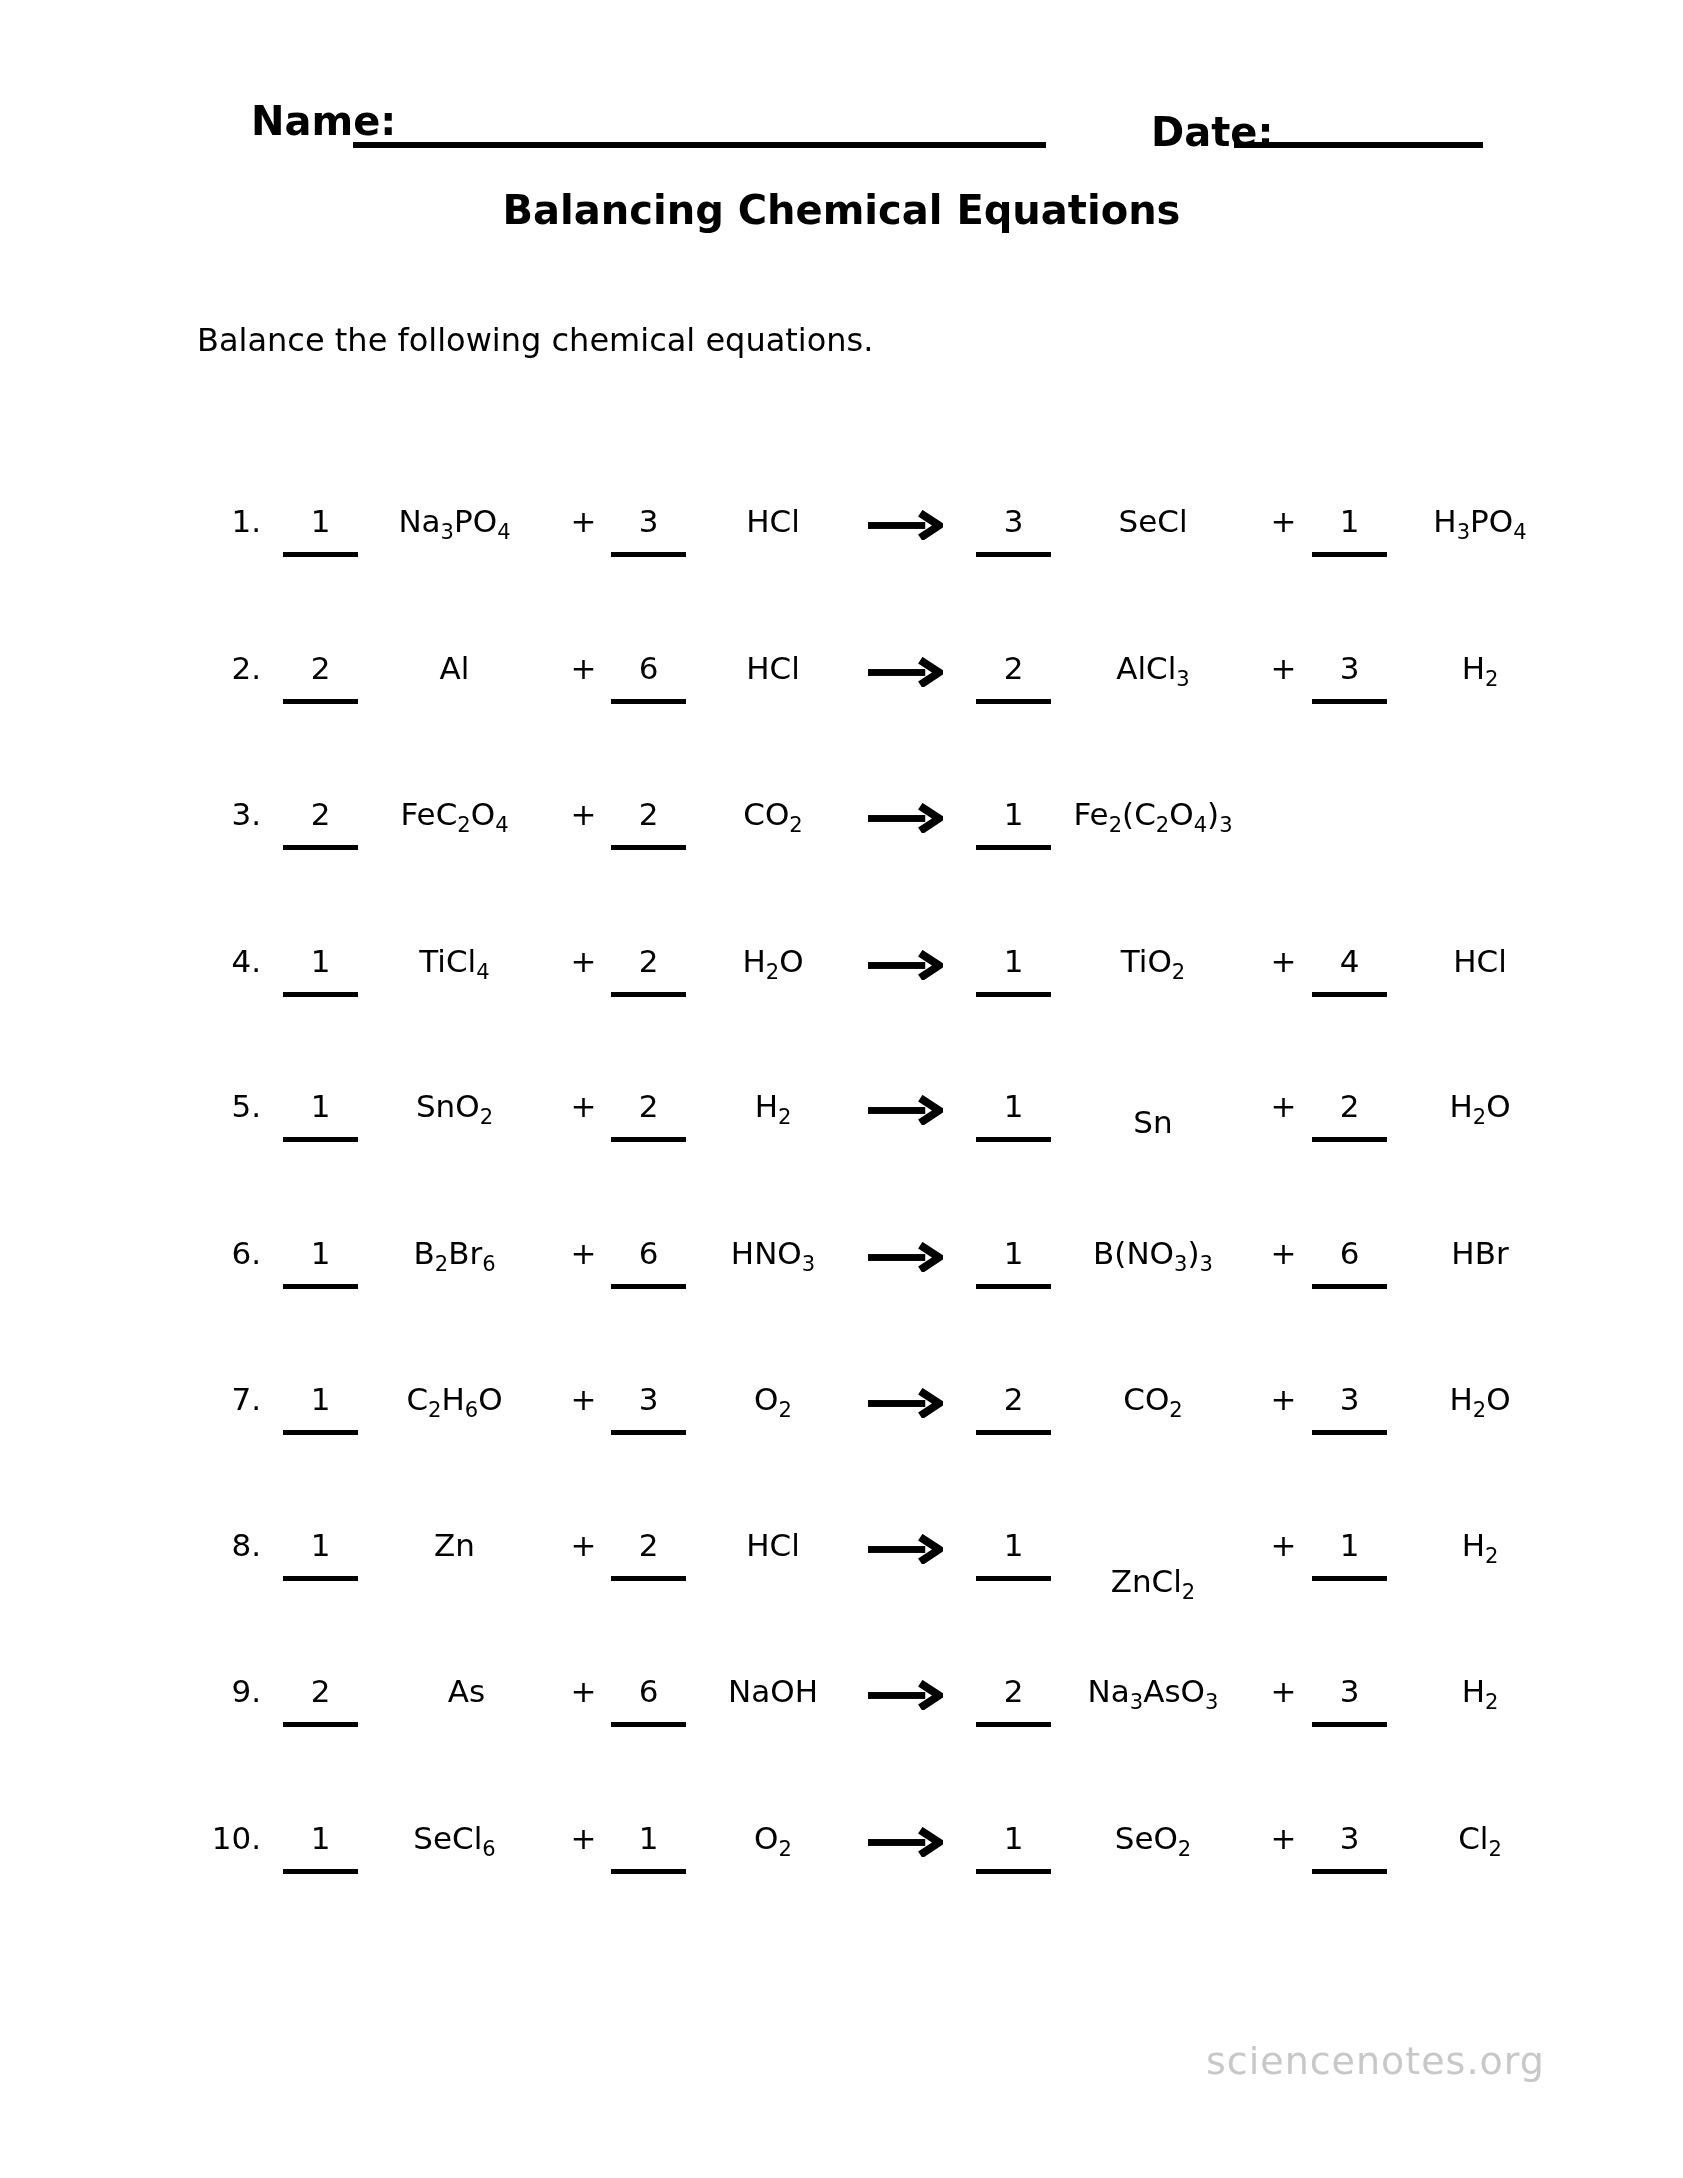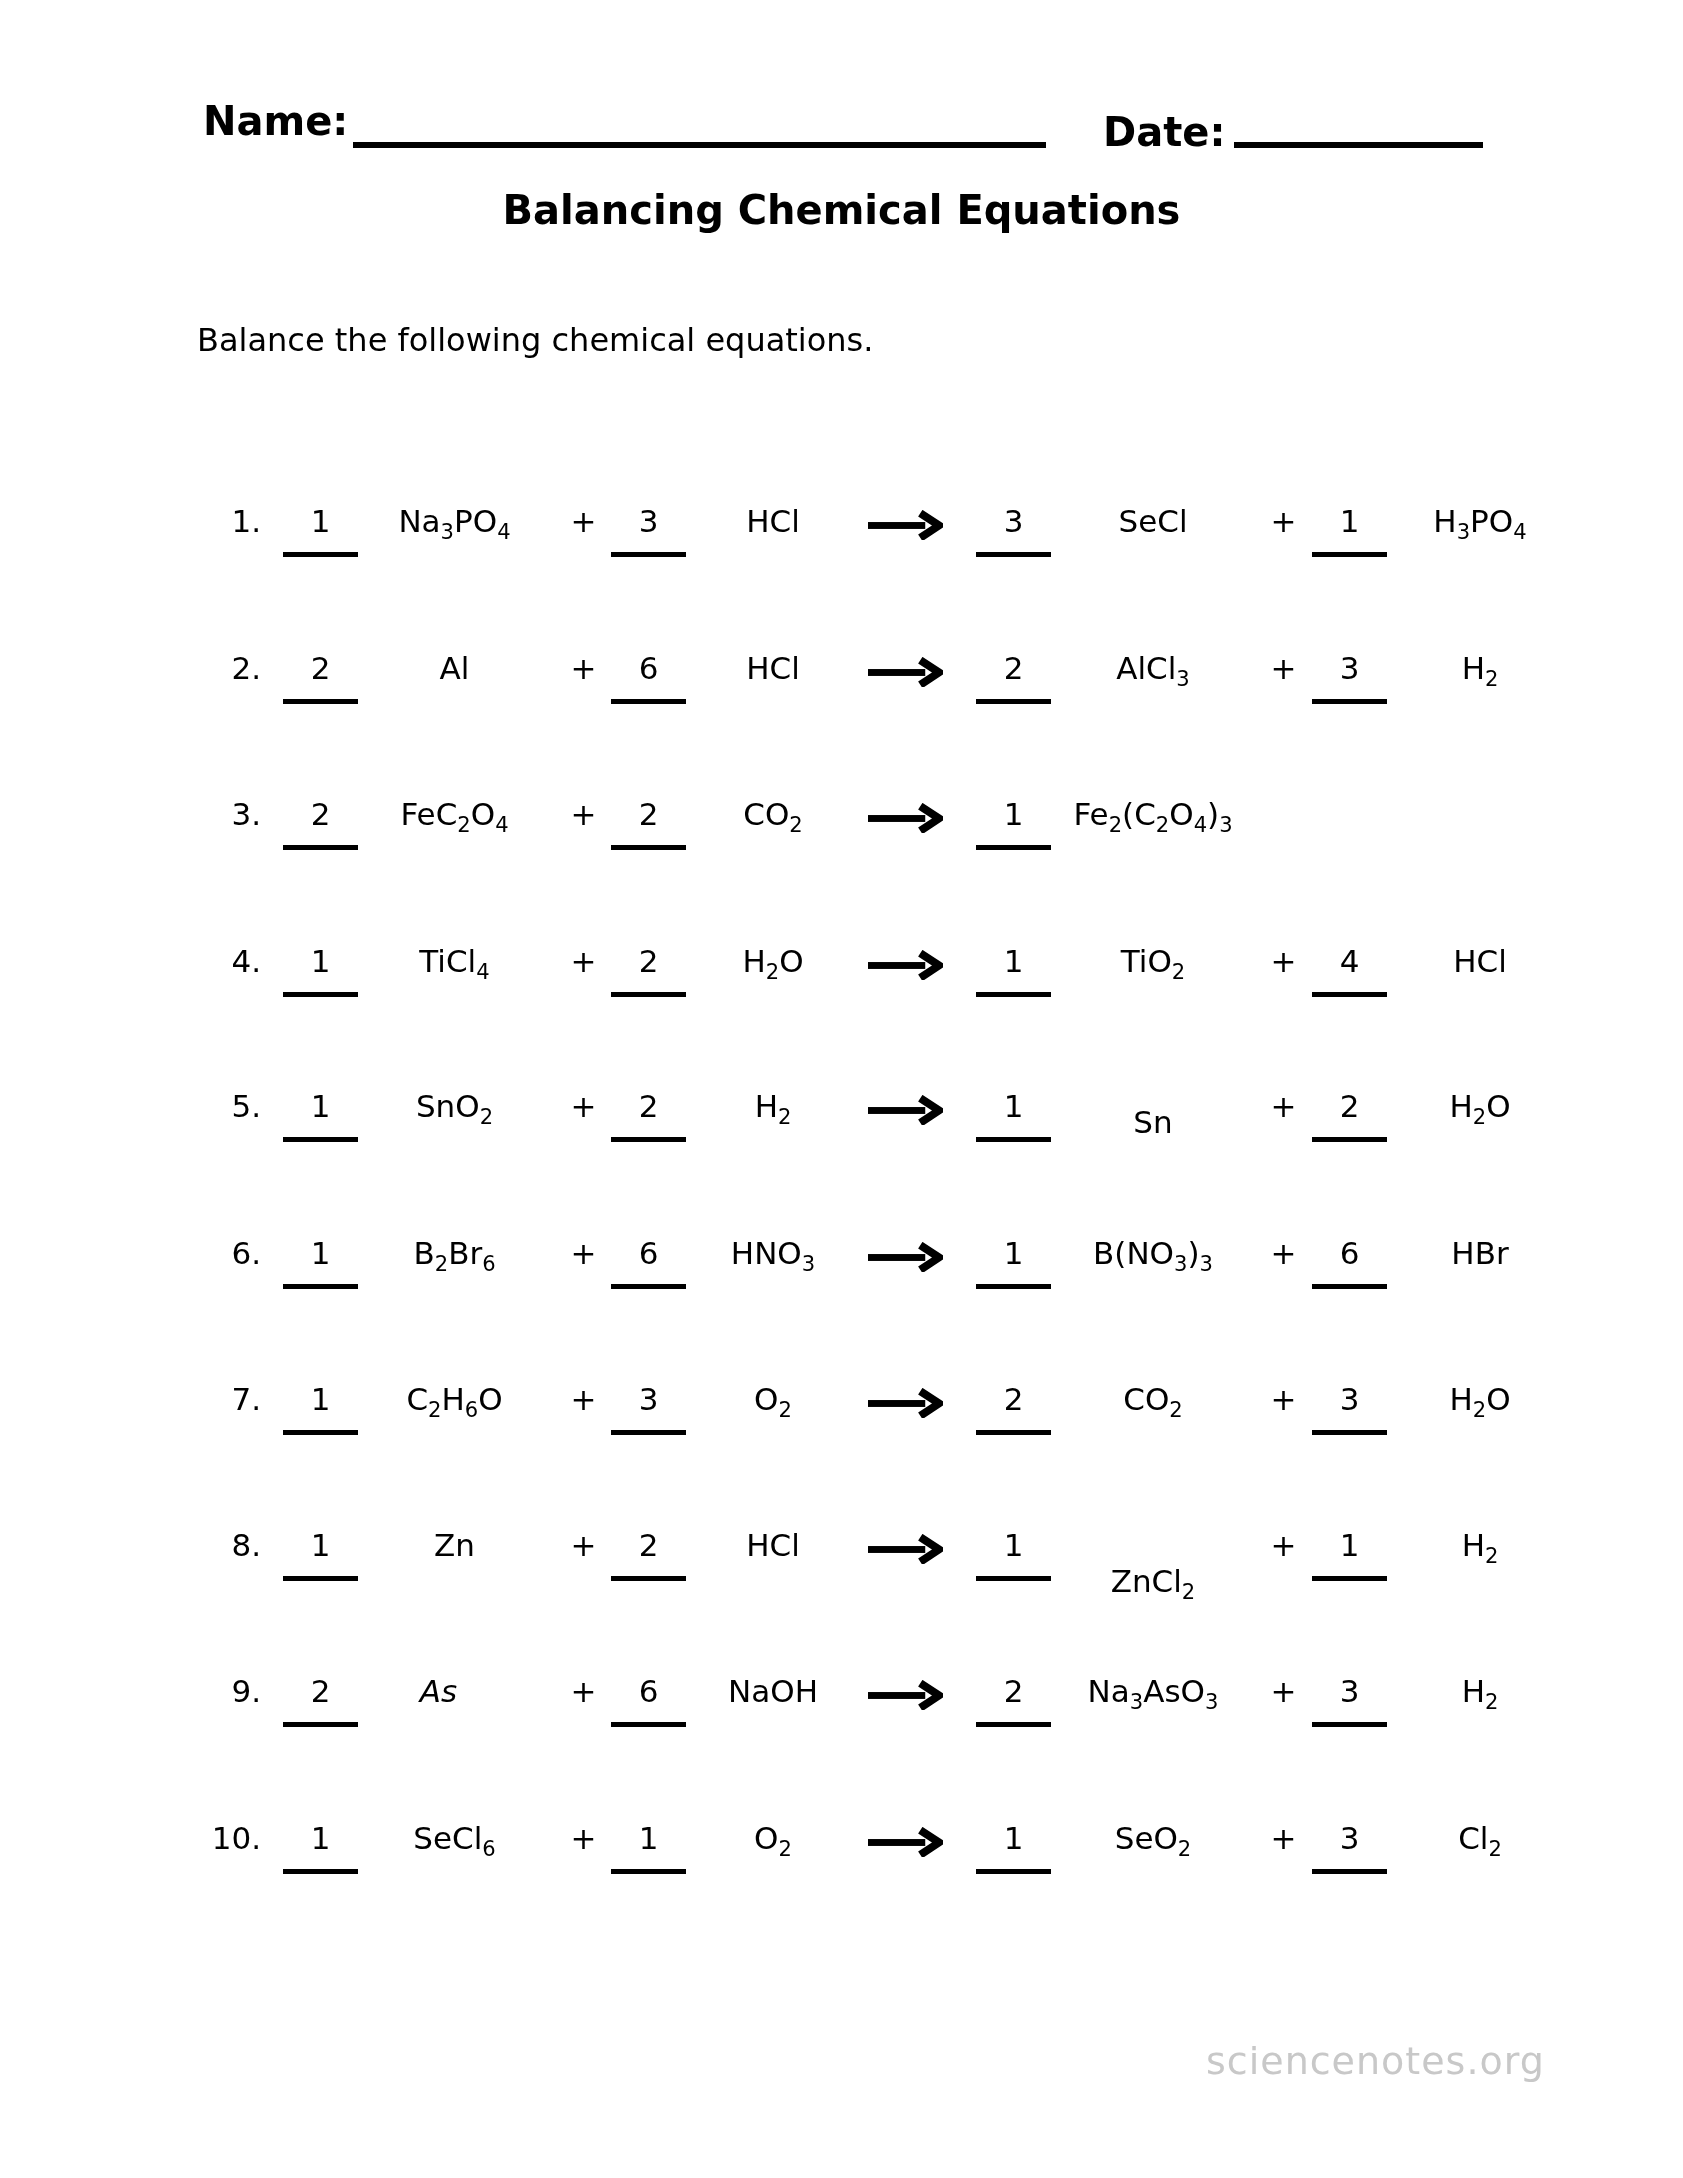--- a/index.html
+++ b/index.html
@@ -8,20 +8,21 @@
     width:1683px;height:2178px;
     background:#ffffff;
     font-family:"DejaVu Sans","Liberation Sans",sans-serif;
     color:#000;
     overflow:hidden;
   }
   .hdr-label{
     position:absolute;
     font-size:40px;font-weight:bold;line-height:44px;
     white-space:nowrap;
+    margin-left:48px;
   }
   .name-label{left:203px;top:99px;}
   .date-label{left:1103px;top:110px;}
   .hline{position:absolute;background:#000;height:6px;}
   .name-line{left:353px;top:142px;width:693px;}
   .date-line{left:1234px;top:142px;width:249px;}
   .title{
     position:absolute;left:0;top:186px;width:1683px;
     margin:0;text-align:center;
     font-size:40px;font-weight:bold;line-height:48px;
@@ -195,21 +196,21 @@
           </svg></div>
         <div class="cell blank" style="left: 976px; width: 75px;">1</div>
         <div class="cell " style="left: 1055px; width: 196px; margin-top: 36px;">ZnCl<sub>2</sub></div>
         <div class="cell " style="left: 1249px; width: 69px;">+</div>
         <div class="cell blank" style="left: 1312px; width: 75px;">1</div>
         <div class="cell " style="left: 1386px; width: 188px;">H<sub>2</sub></div>
       </div>
       <div class="eq-row" style="top: 1665px;">
         <div class="cell eq-num" style="left: 149px; width: 112px;">9.</div>
         <div class="cell blank" style="left: 283px; width: 75px;">2</div>
-        <div class="cell " style="left: 352px; width: 173px; font-style: italic;">As</div>
+        <div class="cell " style="left: 380px; width: 173px;">As</div>
         <div class="cell " style="left: 549px; width: 69px;">+</div>
         <div class="cell blank" style="left: 611px; width: 75px;">6</div>
         <div class="cell " style="left: 701px; width: 144px;">NaOH</div>
         <div class="cell arrow-cell" style="left: 868px; width: 75px;"><svg width="75" height="30" viewBox="0 0 76 30">
             <rect x="0" y="12" width="58" height="7" fill="#000"></rect>
             <polyline points="53,3 72,15.5 53,28" fill="none" stroke="#000" stroke-width="8"></polyline>
           </svg></div>
         <div class="cell blank" style="left: 976px; width: 75px;">2</div>
         <div class="cell " style="left: 1055px; width: 196px;">Na<sub>3</sub>AsO<sub>3</sub></div>
         <div class="cell " style="left: 1249px; width: 69px;">+</div>

